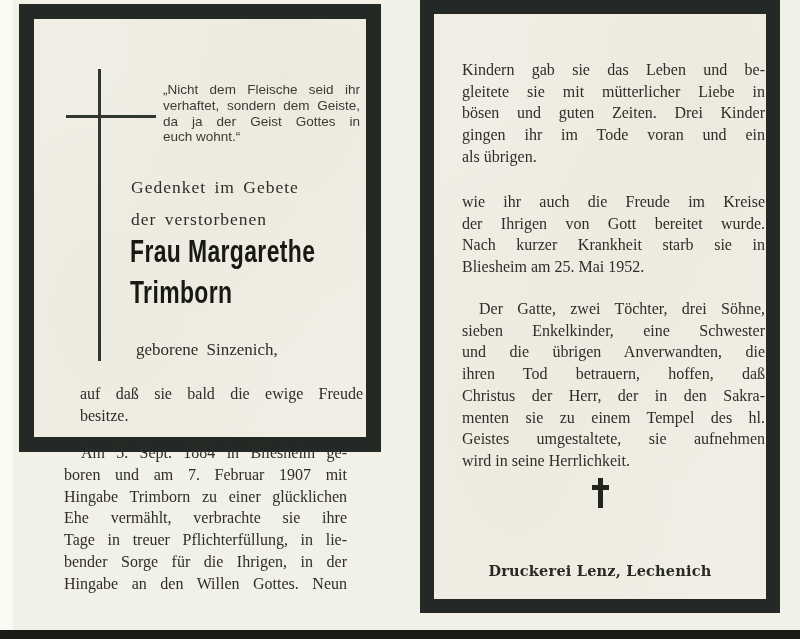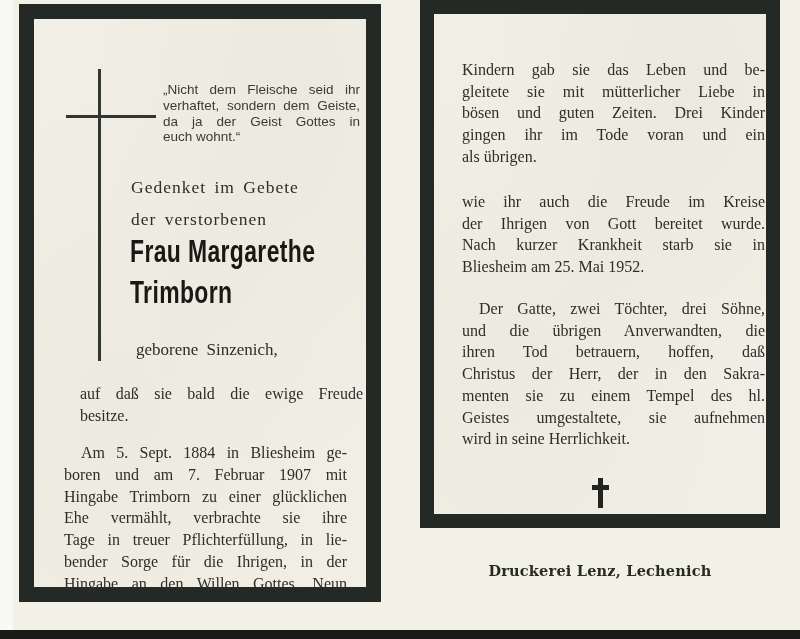--- a/index.html
+++ b/index.html
@@ -13,22 +13,22 @@
   
   .scan-edge-bottom{position:absolute;left:0;bottom:0;width:800px;height:9px;background:#1a1a17;}
 
   .panel{
     position:absolute;box-sizing:border-box;background:#f1efe5;
     border:15px solid #242925;
     background-image:
       radial-gradient(ellipse at 75% 15%, rgba(190,184,160,0.10), transparent 55%),
       radial-gradient(ellipse at 25% 70%, rgba(185,180,158,0.08), transparent 60%);
   }
-  .panel.left {left:19px; top:4px; width:362px; height:598px;padding-left:46px;}
-  .panel.right{left:420px;top:0;   width:360px; height:528px; border-width:14px;}
+  .panel.left {left:19px; top:4px; width:362px; height:448px;padding-left:46px;}
+  .panel.right{left:420px;top:0;   width:360px; height:613px; border-width:14px;}
 
   .ink{color:#2e2d27;}
 
   
   .line-cross .bar{position:absolute;background:#31362f;}
   .line-cross .v{left:64px;top:50px;width:3px;height:292px;}
   .line-cross .h{left:32px;top:96px;width:90px;height:3px;}
 
   .quote{position:absolute;left:129px;top:63px;width:197px;
     font-family:"Liberation Sans", sans-serif;font-size:13.5px;color:#3b3b34;}
@@ -127,20 +127,21 @@
 
   <div class="para p2">
     <div class="jline">wie ihr auch die Freude im Kreise</div>
     <div class="jline">der Ihrigen von Gott bereitet wurde.</div>
     <div class="jline">Nach kurzer Krankheit starb sie in</div>
     <div class="jline last">Bliesheim am 25. Mai 1952.</div>
   </div>
 
   <div class="para p3">
     <div class="jline first">Der Gatte, zwei Töchter, drei Söhne,</div>
+    <div class="jline">sieben Enkelkinder, eine Schwester</div>
     <div class="jline">und die übrigen Anverwandten, die</div>
     <div class="jline">ihren Tod betrauern, hoffen, daß</div>
     <div class="jline">Christus der Herr, der in den Sakra-</div>
     <div class="jline">menten sie zu einem Tempel des hl.</div>
     <div class="jline">Geistes umgestaltete, sie aufnehmen</div>
     <div class="jline last">wird in seine Herrlichkeit.</div>
   </div>
 
   <div class="solid-cross">
     <div class="cv"></div>

